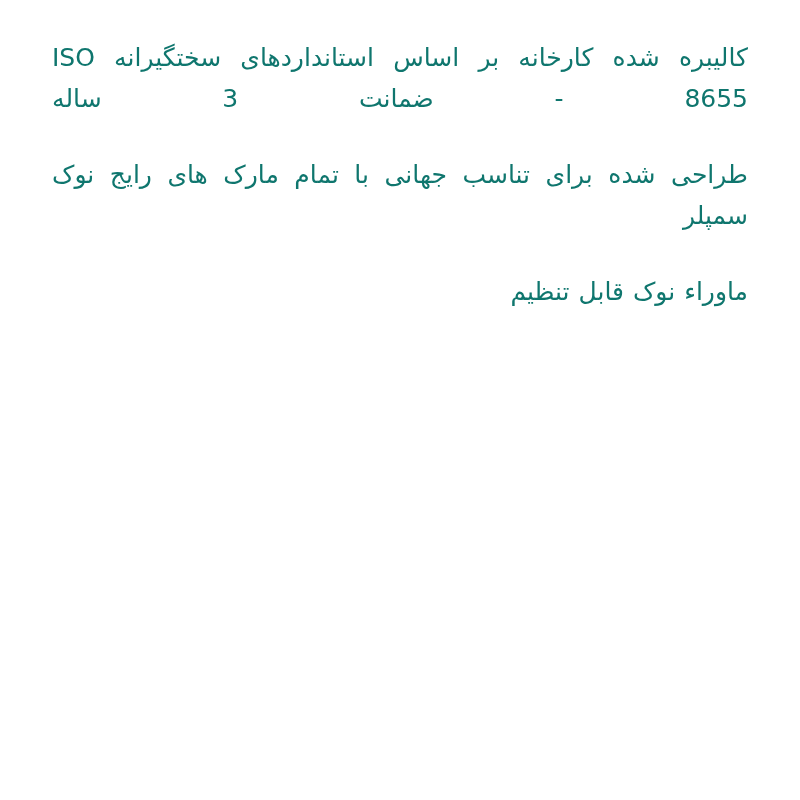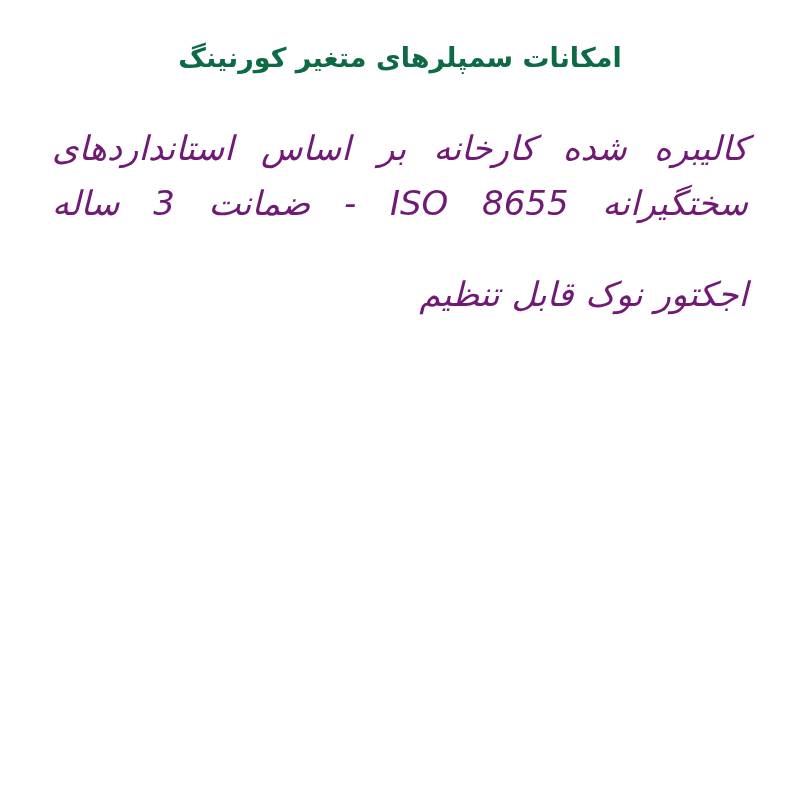--- a/index.html
+++ b/index.html
@@ -26,44 +26,43 @@
     color: #0c6b45;
     font-size: 27px;
     font-weight: bold;
     text-align: center;
     line-height: 1.5;
     direction: rtl;
     margin: 0 0 42px 0;
     letter-spacing: 0px;
   }
   .para {
-    color: #701a75;
-    font-size: 34px;
+    color: #0f766e;
+    font-size: 25px;
     line-height: 1.62;
     direction: rtl;
     text-align: justify;
     text-align-last: justify;
     margin: 0 0 36px 0;
     word-spacing: 1px;
-    font-style: italic;
   }
   .para:last-child {
     margin-bottom: 0;
   }
   .para.short {
     text-align: justify;
     text-align-last: right;
   }
 </style>
 </head>
 <body>
 
 <div class="page">
 
-  <h1 class="doc-title">امکانات سمپلرهای متغیر کورنینگ</h1>
 
   <p class="para">کالیبره شده کارخانه بر اساس استانداردهای سختگیرانه ISO 8655 - ضمانت 3 ساله</p>
 
 
+  <p class="para">طراحی شده برای تناسب جهانی با تمام مارک های رایج نوک سمپلر</p>
 
-  <p class="para short">اجکتور نوک قابل تنظیم</p>
+  <p class="para short">ماوراء نوک قابل تنظیم</p>
 
 </div>
 
 </body></html>

